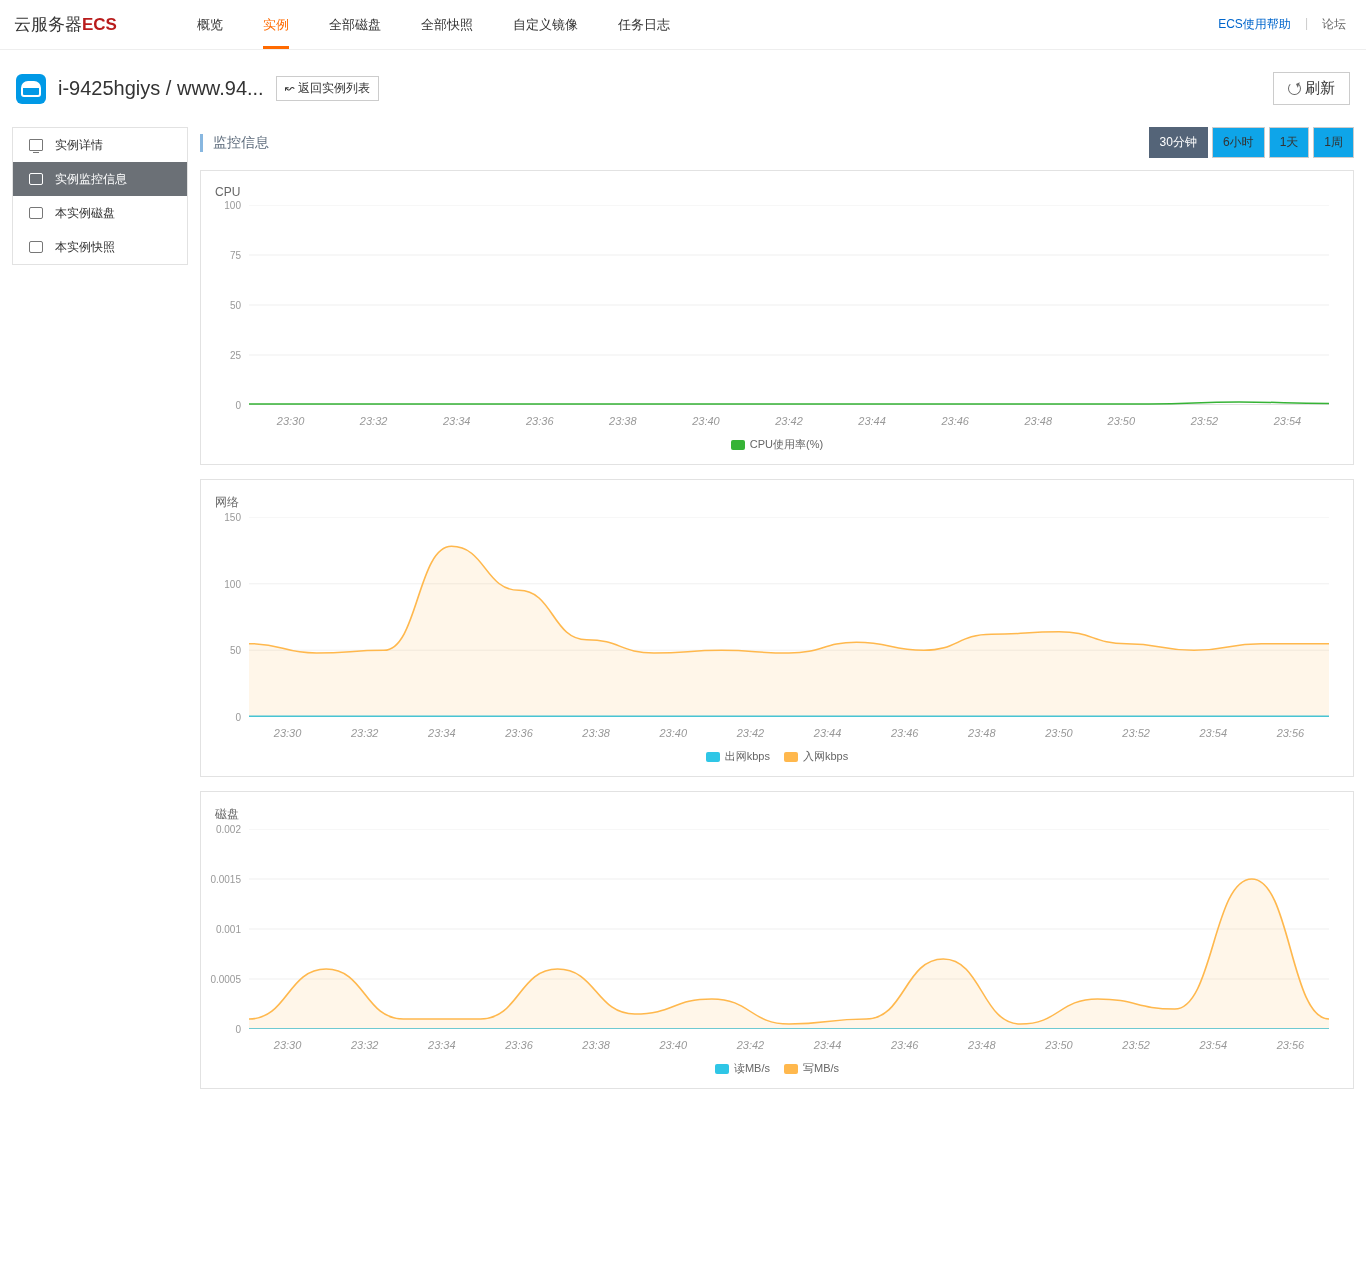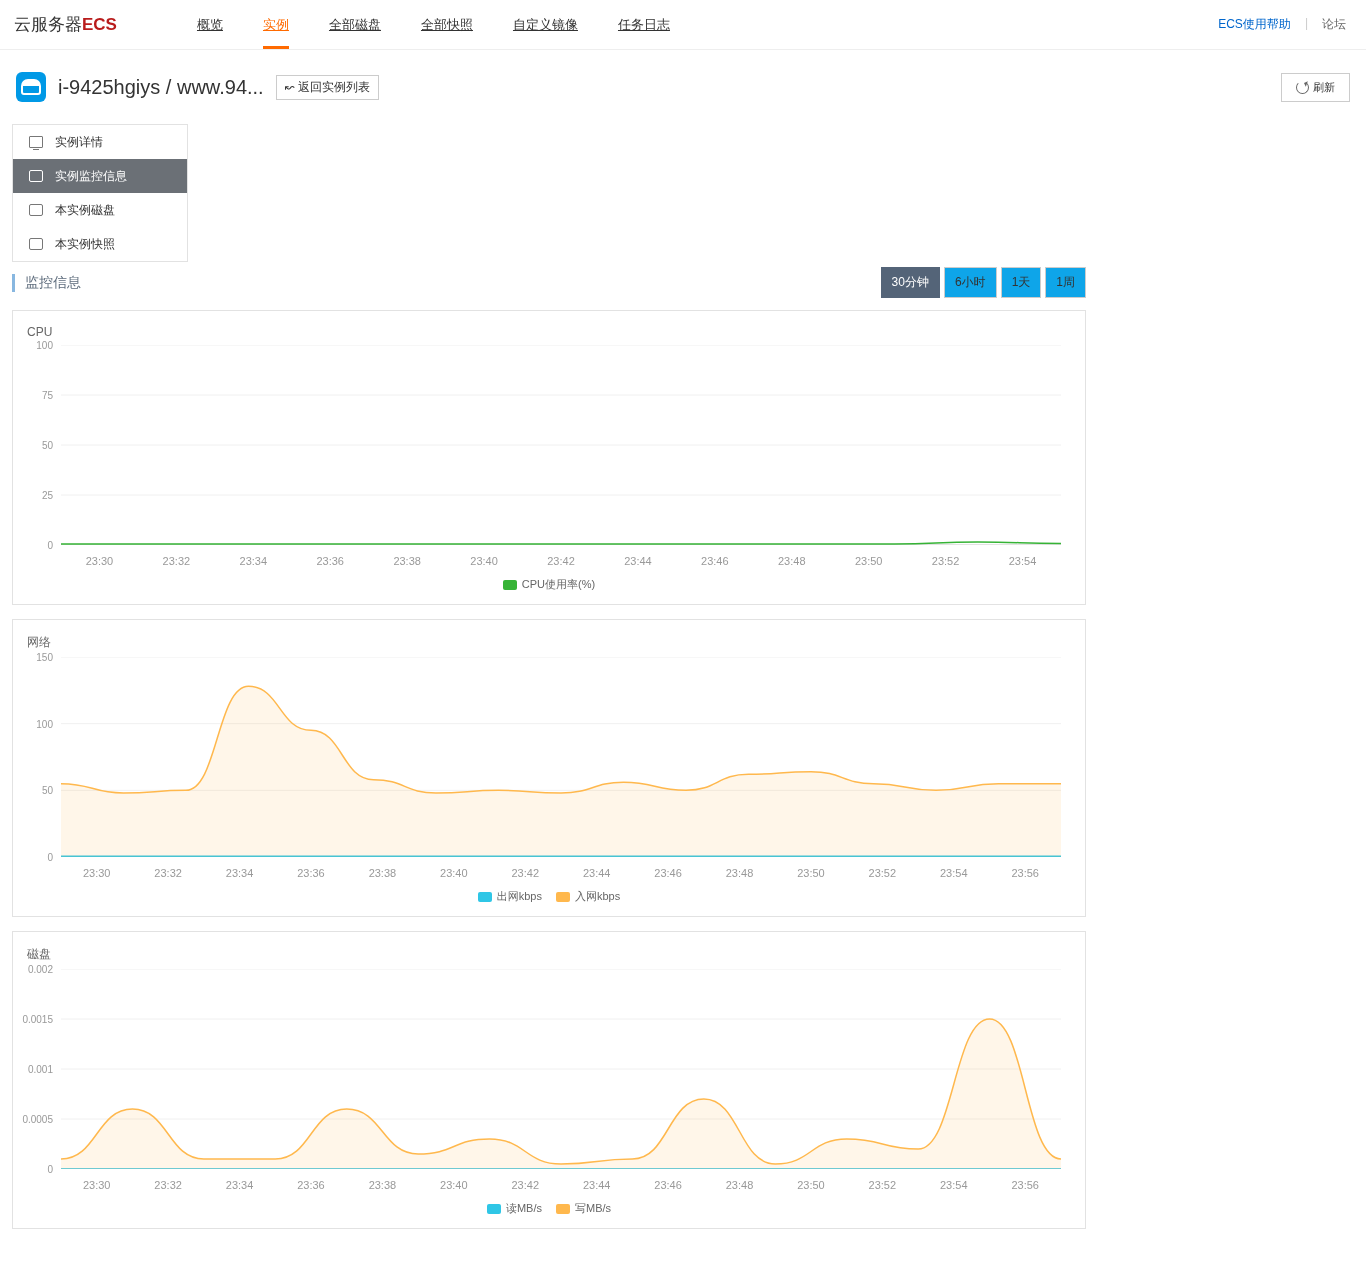--- a/index.html
+++ b/index.html
@@ -1,56 +1,56 @@
 <!DOCTYPE html>
 <html><head>
 <meta charset="utf-8">
 <style>
 * { margin:0; padding:0; box-sizing:border-box; font-family:"Microsoft YaHei","Helvetica Neue",Arial,sans-serif; }
 body { background:#fff; font-size:12px; color:#333; width:1366px; }
 .topbar { height:50px; display:flex; align-items:center; padding:0 20px 0 14px; border-bottom:1px solid #eee; }
 .logo { font-size:17px; color:#333; font-weight:500; }
 .logo-ecs { color:#b91c1c; font-weight:700; }
 .topnav { display:flex; margin-left:60px; gap:0; }
-.topnav-item { padding:0 20px; height:48px; display:flex; align-items:center; font-size:13px; color:#333; cursor:pointer; position:relative;text-decoration:underline; }
+.topnav-item { padding:0 20px; height:48px; display:flex; align-items:center; font-size:13px; color:#333; cursor:pointer; position:relative; }
 .topnav-item.active { color:#ff6a00; }
 .topnav-item.active::after { content:""; position:absolute; bottom:0; left:20px; right:20px; height:3px; background:#ff6a00; }
 .top-right { margin-left:auto; display:flex; align-items:flex-start; gap:14px; font-size:12px; }
 .top-right a { color:#06c; text-decoration:none; cursor:pointer; }
 .divider { color:#ccc; }
 .forum { color:#666; cursor:pointer; }
 .header { display:flex; align-items:center; padding:22px 16px; gap:12px; }
 .inst-icon { width:30px; height:30px; border-radius:6px; background:#0099e6; display:flex; align-items:center; justify-content:center; }
 .inst-icon::before { content:""; width:16px; height:12px; border:2px solid #fff; border-radius:7px 7px 3px 3px; background:linear-gradient(#fff 40%,transparent 40%); }
 .inst-title { font-size:20px; color:#333; font-weight:400; }
 .back-btn { font-size:12px; border:1px solid #ccc; background:#fff; padding:3px 8px; cursor:pointer; color:#333; }
-.refresh-btn { margin-left:auto; font-size:11px; border:1px solid #ccc; background:#fff; padding:6px 14px; cursor:pointer; color:#333; display:flex; align-items:center; gap:4px; }
+.refresh-btn { margin-left:auto; font-size:15px; border:1px solid #ccc; background:#fff; padding:6px 14px; cursor:pointer; color:#333; display:flex; align-items:center; gap:4px; }
 .refresh-icon { display:inline-block; width:13px; height:13px; border:1.5px solid #666; border-radius:50%; border-top-color:transparent; position:relative; }
 .refresh-icon::after { content:""; position:absolute; top:-2px; right:1px; border:3px solid transparent; border-right-color:#666; transform:rotate(20deg); }
-.body { display:flex; padding:0 12px 20px 12px; gap:5px; align-items:flex-start;flex-direction:column; }
+.body { display:flex; padding:0 12px 20px 12px; gap:12px; align-items:flex-start; }
 .sidebar { width:176px; border:1px solid #e2e2e2; background:#fff; }
 .sb-item { height:34px; display:flex; align-items:center; padding:0 16px; gap:12px; font-size:12px; color:#333; cursor:pointer; }
 .sb-item.active { background:#6b7076; color:#fff; }
 .sb-item .si { width:14px; height:12px; display:inline-block; }
 .si-monitor { border:1.5px solid #777; border-radius:1px; position:relative; }
 .si-monitor::after { content:""; position:absolute; bottom:-3px; left:3px; right:3px; height:1.5px; background:#777; }
 .si-wave { border:1.5px solid #fff; border-radius:2px; }
 .si-disk { border:1.5px solid #777; border-radius:2px; }
 .si-snap { border:1.5px solid #777; border-radius:2px; }
 .main { flex:1; }
 .main-head { display:flex; align-items:center; margin-bottom:12px; }
 .title-bar { border-left:3px solid #88b7e0; padding-left:10px; font-size:14px; color:#5f6d7d; height:18px; display:flex; align-items:center; font-weight:500; }
 .range-group { margin-left:auto; display:flex; gap:4px; }
 .range-btn { border:1px solid #ccc; background:#0ea5e9; padding:6px 10px; font-size:12px; cursor:pointer; color:#333; }
 .range-btn.active { background:#546478; color:#fff; border-color:#546478; }
 .panel { border:1px solid #e2e2e2; background:#fff; padding:14px 14px 8px 14px; margin-bottom:14px; }
 .panel-title { font-size:12px; color:#666; margin-bottom:6px; }
 .chart { position:relative; height:200px; margin-left:34px; margin-right:10px; margin-bottom:4px; }
 .chart svg { width:100%; height:100%; display:block; }
-.x-axis { display:flex; justify-content:space-between; margin-left:34px; margin-right:10px; color:#999; font-size:11px; padding-top:6px; }
+.x-axis { display:flex; justify-content:space-between; margin-left:34px; margin-right:10px; color:#999; font-size:11px; padding-top:6px;font-style:italic; }
 .x-axis span { flex:1; text-align:center; }
 .legend { display:flex; justify-content:center; gap:14px; padding:10px 0 4px 0; font-size:11px; color:#666; }
 .legend-item { display:flex; align-items:center; gap:5px; }
 .sw { width:14px; height:10px; border-radius:2px; display:inline-block; }
 .y-label { position:absolute; right:100%; margin-right:8px; font-size:10px; color:#999; transform:translateY(-50%); white-space:nowrap; }
 .grid line { stroke:#f0f0f0; stroke-width:1; }
 .axis-line { stroke:#ccc; stroke-width:1; }
 </style>
 </head>
 <body>

